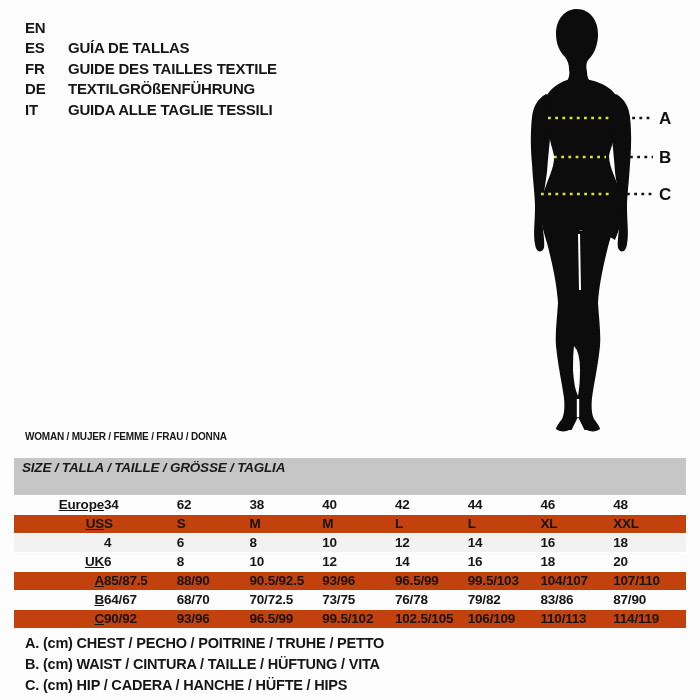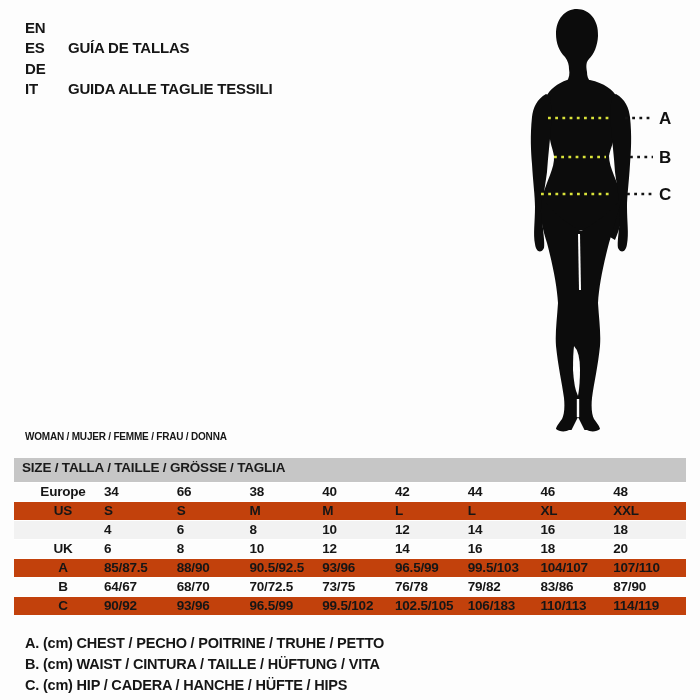--- a/index.html
+++ b/index.html
@@ -19,46 +19,51 @@
   
   .figure-wrap{position:absolute;left:490px;top:0;width:210px;height:445px;}
   .figure-wrap svg{display:block;width:210px;height:445px;}
   .marker-label{font-family:"Liberation Sans","DejaVu Sans",sans-serif;font-weight:700;font-size:17px;fill:#111;}
 
   
   .table-caption{position:absolute;left:25px;top:431px;font-size:10px;font-weight:700;letter-spacing:-.2px;}
 
   
   .size-table{position:absolute;left:14px;top:458px;width:672px;font-size:13.5px;font-weight:700;letter-spacing:-.2px;}
-  .thead{height:24px;line-height:20px;background:#c6c6c6;color:#1a1a1a;padding-left:8px;box-sizing:border-box;}
+  .thead{height:37px;line-height:20px;background:#c6c6c6;color:#1a1a1a;padding-left:8px;box-sizing:border-box;font-style:italic;}
   .trow{display:grid;grid-template-columns:90px repeat(8,1fr);height:19px;line-height:18px;border-top:1px solid #fff;box-sizing:border-box;}
   .trow:nth-child(2),.trow:nth-child(5),.trow:nth-child(7){background:#c2410c;}
   .trow:nth-child(3){background:#f2f2f2;}
-  .tlabel{padding-left:8px;text-align:center;}
+  .tlabel{padding-left:8px;text-align:right;text-decoration:underline;}
   .tcell{text-align:left;}
 
   
   .legend{position:absolute;left:25px;top:633px;}
   .legend-line{font-size:14.5px;font-weight:700;letter-spacing:-.2px;height:21px;line-height:21px;white-space:nowrap;}
 </style>
 </head>
 <body>
 
 <div class="stage">
 
   <div class="lang-list" id="lang-list">
       <div class="lang-row">
         <div class="lang-code">EN</div>
       </div>
       <div class="lang-row">
         <div class="lang-code">ES</div>
         <div class="lang-title">GUÍA DE TALLAS</div>
       </div>
       <div class="lang-row">
+        <div class="lang-code">FR</div>
+        <div class="lang-title">GUIDE DES TAILLES TEXTILE</div>
+      </div>
+      <div class="lang-row">
         <div class="lang-code">DE</div>
+        <div class="lang-title">TEXTILGRÖßENFÜHRUNG</div>
       </div>
       <div class="lang-row">
         <div class="lang-code">IT</div>
         <div class="lang-title">GUIDA ALLE TAGLIE TESSILI</div>
       </div>
     </div>
 
   <div class="figure-wrap">
     <svg viewBox="0 0 210 445" xmlns="http://www.w3.org/2000/svg">
       <g fill="#0c0c0c" stroke="none">
@@ -129,21 +134,21 @@
   </div>
 
   <div class="table-caption">WOMAN / MUJER / FEMME / FRAU / DONNA</div>
 
   <div class="size-table">
     <div class="thead">SIZE / TALLA / TAILLE / GRÖSSE / TAGLIA</div>
     <div id="table-body">
         <div class="trow">
           <div class="tlabel">Europe</div>
           <div class="tcell">34</div>
-          <div class="tcell">66</div>
+          <div class="tcell">62</div>
           <div class="tcell">38</div>
           <div class="tcell">40</div>
           <div class="tcell">42</div>
           <div class="tcell">44</div>
           <div class="tcell">46</div>
           <div class="tcell">48</div>
         </div>
         <div class="trow">
           <div class="tlabel">US</div>
           <div class="tcell">S</div>
@@ -199,21 +204,21 @@
           <div class="tcell">83/86</div>
           <div class="tcell">87/90</div>
         </div>
         <div class="trow">
           <div class="tlabel">C</div>
           <div class="tcell">90/92</div>
           <div class="tcell">93/96</div>
           <div class="tcell">96.5/99</div>
           <div class="tcell">99.5/102</div>
           <div class="tcell">102.5/105</div>
-          <div class="tcell">106/183</div>
+          <div class="tcell">106/109</div>
           <div class="tcell">110/113</div>
           <div class="tcell">114/119</div>
         </div>
       </div>
   </div>
 
   <div class="legend" id="legend">
       <div class="legend-line">A. (cm) CHEST / PECHO / POITRINE / TRUHE / PETTO</div>
       <div class="legend-line">B. (cm) WAIST / CINTURA / TAILLE / HÜFTUNG / VITA</div>
       <div class="legend-line">C. (cm) HIP / CADERA / HANCHE / HÜFTE / HIPS</div>

